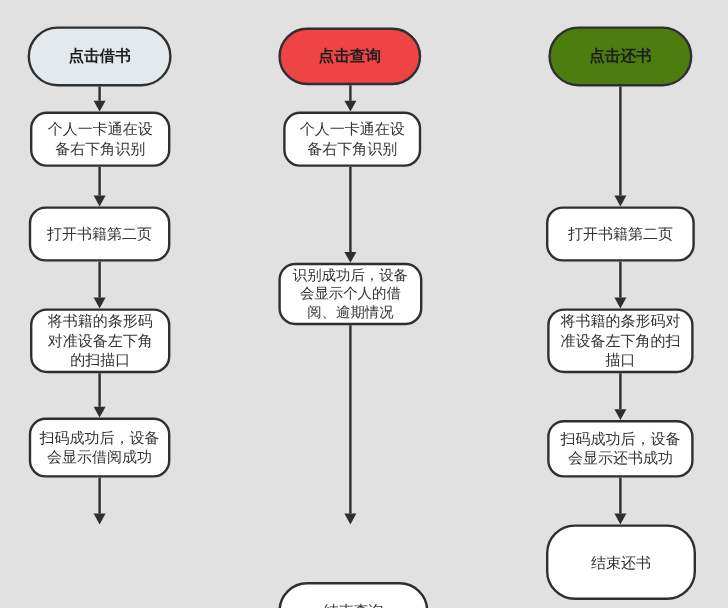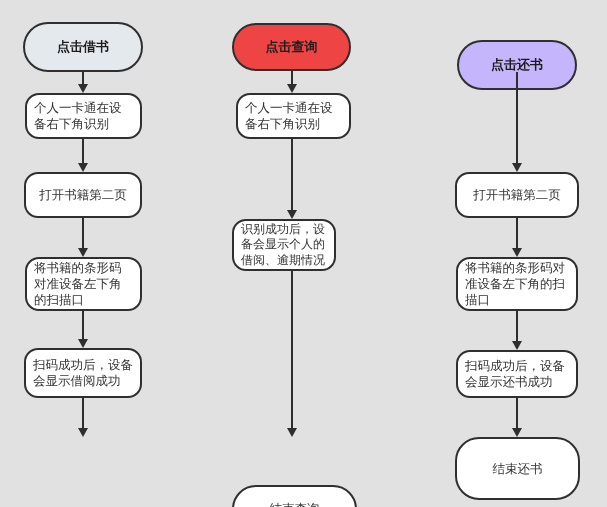--- a/index.html
+++ b/index.html
@@ -13,21 +13,21 @@
     overflow: hidden;
   }
   .node {
     position: absolute;
     border: 2px solid #2F2F2F;
     background: #FFFFFF;
     color: #333333;
     display: flex;
     align-items: center;
     justify-content: center;
-    text-align: left;
+    text-align: center;
     font-size: 12.5px;
     line-height: 1.28;
     padding: 2px 7px;
   }
   .process { border-radius: 14px; }
   .start {
     border-radius: 25px;
     font-weight: bold;
     font-size: 13px;
     color: #1E1E1E;
@@ -70,26 +70,26 @@
   <div class="node process" style="left:24px; top:348px; width:118px; height:50px;">扫码成功后，设备会显示借阅成功</div>
   <div class="arrow" style="left:82px; top:398px; height:30px;"></div>
 
 
   <div class="node start" style="left: 232px; top: 23px; width: 119px; height: 48px; background-color: #ef4444;">点击查询</div>
   <div class="arrow" style="left:291px; top:71px; height:13px;"></div>
 
   <div class="node process" style="left:236px; top:93px; width:115px; height:46px;">个人一卡通在设备右下角识别</div>
   <div class="arrow" style="left:291px; top:139px; height:71px;"></div>
 
-  <div class="node process" style="left:232px; top:219px; width:104px; height:52px; font-size:12px;">识别成功后，设备会显示个人的借阅、逾期情况</div>
+  <div class="node process" style="left:232px; top:219px; width:120px; height:52px; font-size:12px;">识别成功后，设备会显示个人的借阅、逾期情况</div>
   <div class="arrow" style="left:291px; top:271px; height:157px;"></div>
 
   <div class="node end" style="left:232px; top:437px; width:125px; height:48px;margin-top:48px;">结束查询</div>
 
-  <div class="node start" style="left: 457px; top: 22px; width: 120px; height: 50px; background-color: #c4b5fd; margin-top: 18px;">点击还书</div>
+  <div class="node start" style="left: 457px; top: 22px; width: 120px; height: 50px; background-color: #4d7c0f;">点击还书</div>
   <div class="arrow" style="left:516px; top:72px; height:91px;"></div>
 
   <div class="node process" style="left:455px; top:172px; width:124px; height:46px;">打开书籍第二页</div>
   <div class="arrow" style="left:516px; top:218px; height:30px;"></div>
 
   <div class="node process" style="left:456px; top:257px; width:122px; height:54px;">将书籍的条形码对准设备左下角的扫描口</div>
   <div class="arrow" style="left:516px; top:311px; height:30px;"></div>
 
   <div class="node process" style="left:456px; top:350px; width:122px; height:48px;">扫码成功后，设备会显示还书成功</div>
   <div class="arrow" style="left:516px; top:398px; height:30px;"></div>

